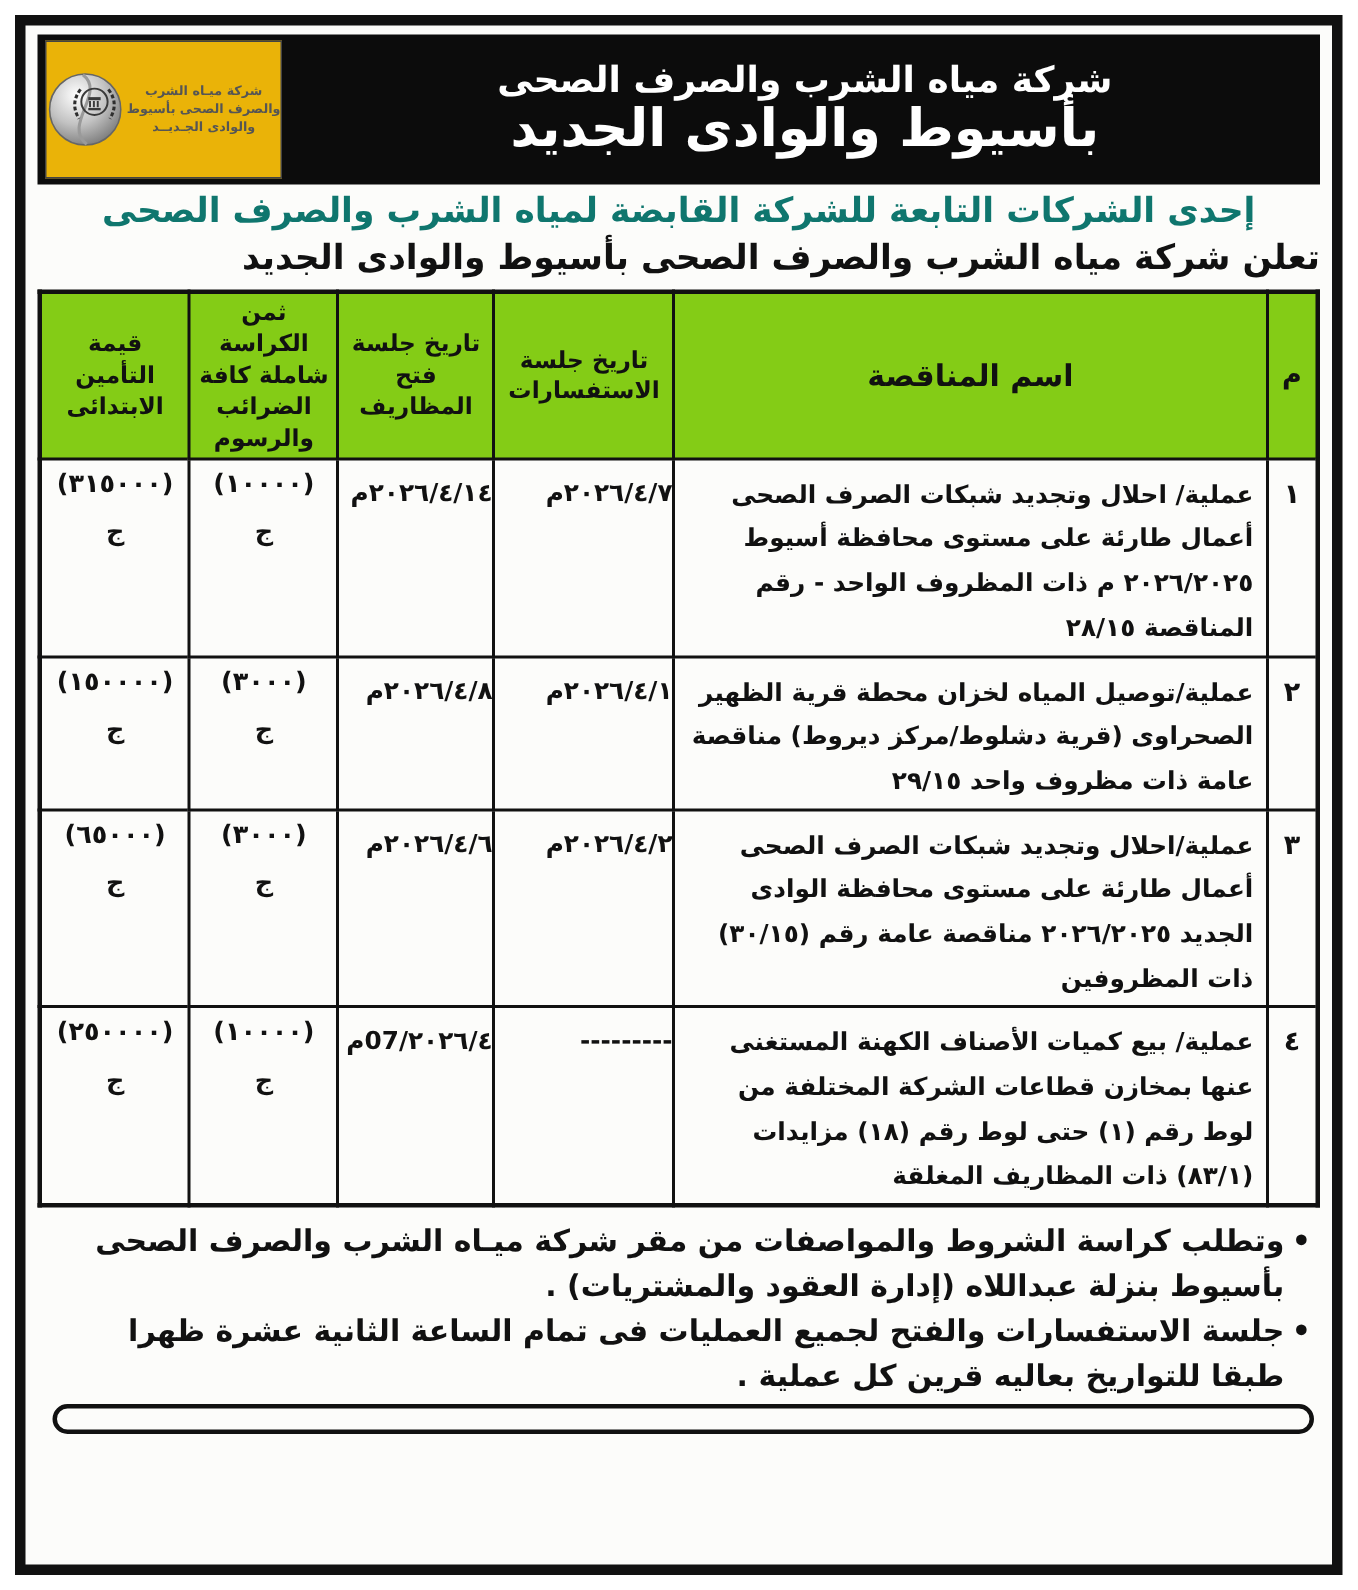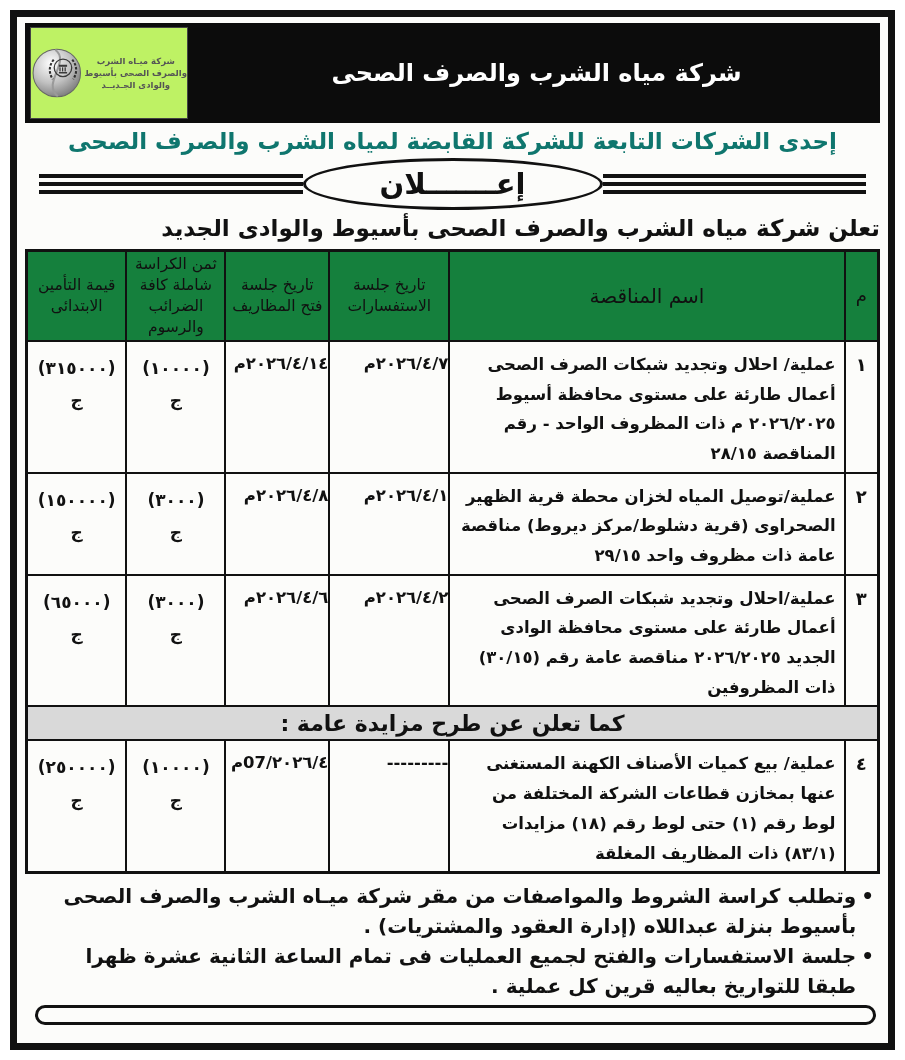--- a/index.html
+++ b/index.html
@@ -23,21 +23,21 @@
     position: relative;
     background: #0c0c0c;
     height: 100px;
     color: #fff;
     text-align: center;
   }
   .logo-box {
     position: absolute;
     left: 5px; top: 4px;
     width: 158px; height: 92px;
-    background: #bef264;
+    background: #eab308;
     border: 1px solid #444;
     display: flex;
     flex-direction: row-reverse;
     align-items: center;
     justify-content: center;
     gap: 2px;
     overflow: hidden;
   }
   .logo-text {
     font-size: 8.5px;
@@ -98,22 +98,22 @@
   .intro1 { margin-top: 0; text-align: right; }
   
   table {
     width: 100%;
     border-collapse: collapse;
     margin-top: 5px;
     border: 3px solid #111;
   }
   th, td { border: 2px solid #111; color: #111; }
   thead th {
-    background: #15803d;
-    font-weight: normal;
+    background: #84cc16;
+    font-weight: bold;
     height: 70px;
     font-size: 15.5px;
     line-height: 1.35;
     padding: 2px;
   }
   th.h-name { font-size: 20px; }
   th.h-no { font-size: 18px; }
   td.c-no {
     font-size: 18px; font-weight: bold;
     text-align: center; vertical-align: top; padding-top: 12px;
@@ -125,21 +125,21 @@
     vertical-align: top;
     padding: 8px 8px 3px 4px;
     line-height: 1.8;
   }
   td.c-date {
     font-size: 16.5px; font-weight: bold;
     text-align: right; vertical-align: top; padding-top: 12px; margin-top: 12px;
   }
   td.c-money {
     font-size: 17px; font-weight: bold;
-    text-align: center; vertical-align: top; padding-top: 10px;
+    text-align: center; vertical-align: top; 
     line-height: 1.9;
   }
   tr.r1 td { height: 95px; }
   tr.r2 td { height: 92px; }
   tr.r3 td { height: 95px; }
   tr.r4 td { height: 100px; }
   td.divider {
     background: #d9d9d9;
     height: 34px;
     font-size: 22px;
@@ -197,38 +197,26 @@
         <path d="M44 24 q-14 18 -2 38" fill="none" stroke="#2e2e2e" stroke-width="4" stroke-dasharray="5 3"></path>
       </svg>
       <div class="logo-text">
         <div>شركة ميـاه الشرب</div>
         <div>والصرف الصحى بأسيوط</div>
         <div>والوادى الجـديــد</div>
       </div>
     </div>
     <div class="banner-titles">
       <div class="banner-t1">شركة مياه الشرب والصرف الصحى</div>
+      <div class="banner-t2">بأسيوط والوادى الجديد</div>
     </div>
   </div>
 
   <div class="subtitle">إحدى الشركات التابعة للشركة القابضة لمياه الشرب والصرف الصحى</div>
 
-  <div class="announce-band">
-    <div class="rules">
-        <i></i>
-        <i></i>
-        <i></i>
-      </div>
-    <div class="oval">إعـــــــلان</div>
-    <div class="rules">
-        <i></i>
-        <i></i>
-        <i></i>
-      </div>
-  </div>
 
   <div class="intro1">تعلن شركة مياه الشرب والصرف الصحى بأسيوط والوادى الجديد</div>
 
   <table>
     <colgroup>
       <col style="width:34px">
         <col style="width:396px">
         <col style="width:120px">
       <col style="width:104px">
         <col style="width:99px">
@@ -280,23 +268,20 @@
         <td class="c-date">٢٠٢٦/٤/٦م</td>
         <td class="c-money">
           <div>(٣٠٠٠)</div>
           <div>ج</div>
         </td>
         <td class="c-money">
           <div>(٦٥٠٠٠)</div>
           <div>ج</div>
         </td>
       </tr>
-      <tr>
-        <td class="divider" colspan="6">كما تعلن عن طرح مزايدة عامة :</td>
-      </tr>
       <tr class="r4">
         <td class="c-no">٤</td>
         <td class="c-name">عملية/ بيع كميات الأصناف الكهنة المستغنى عنها بمخازن قطاعات الشركة المختلفة من لوط رقم (١) حتى لوط رقم (١٨) مزايدات (٨٣/١) ذات المظاريف المغلقة</td>
         <td class="c-date">---------</td>
         <td class="c-date">٢٠٢٦/٤/07م</td>
         <td class="c-money">
           <div>(١٠٠٠٠)</div>
           <div>ج</div>
         </td>
         <td class="c-money">

